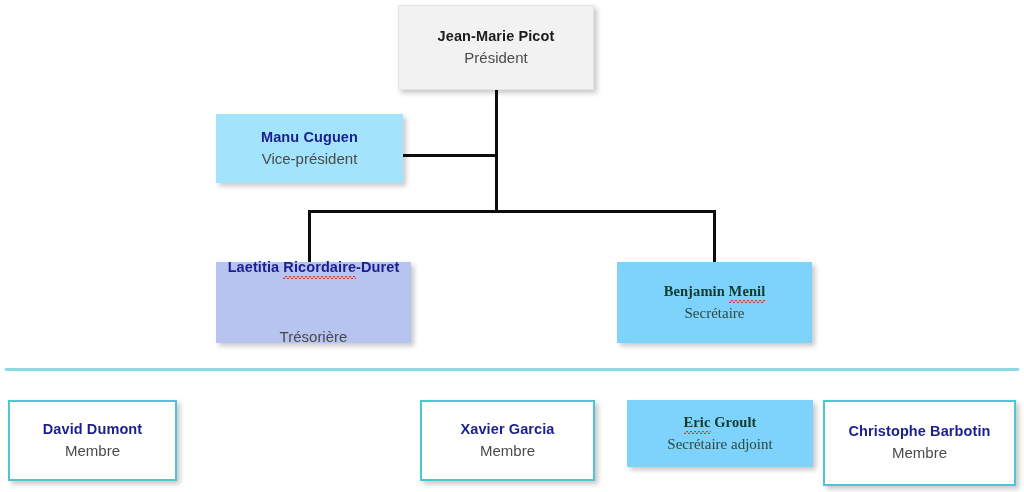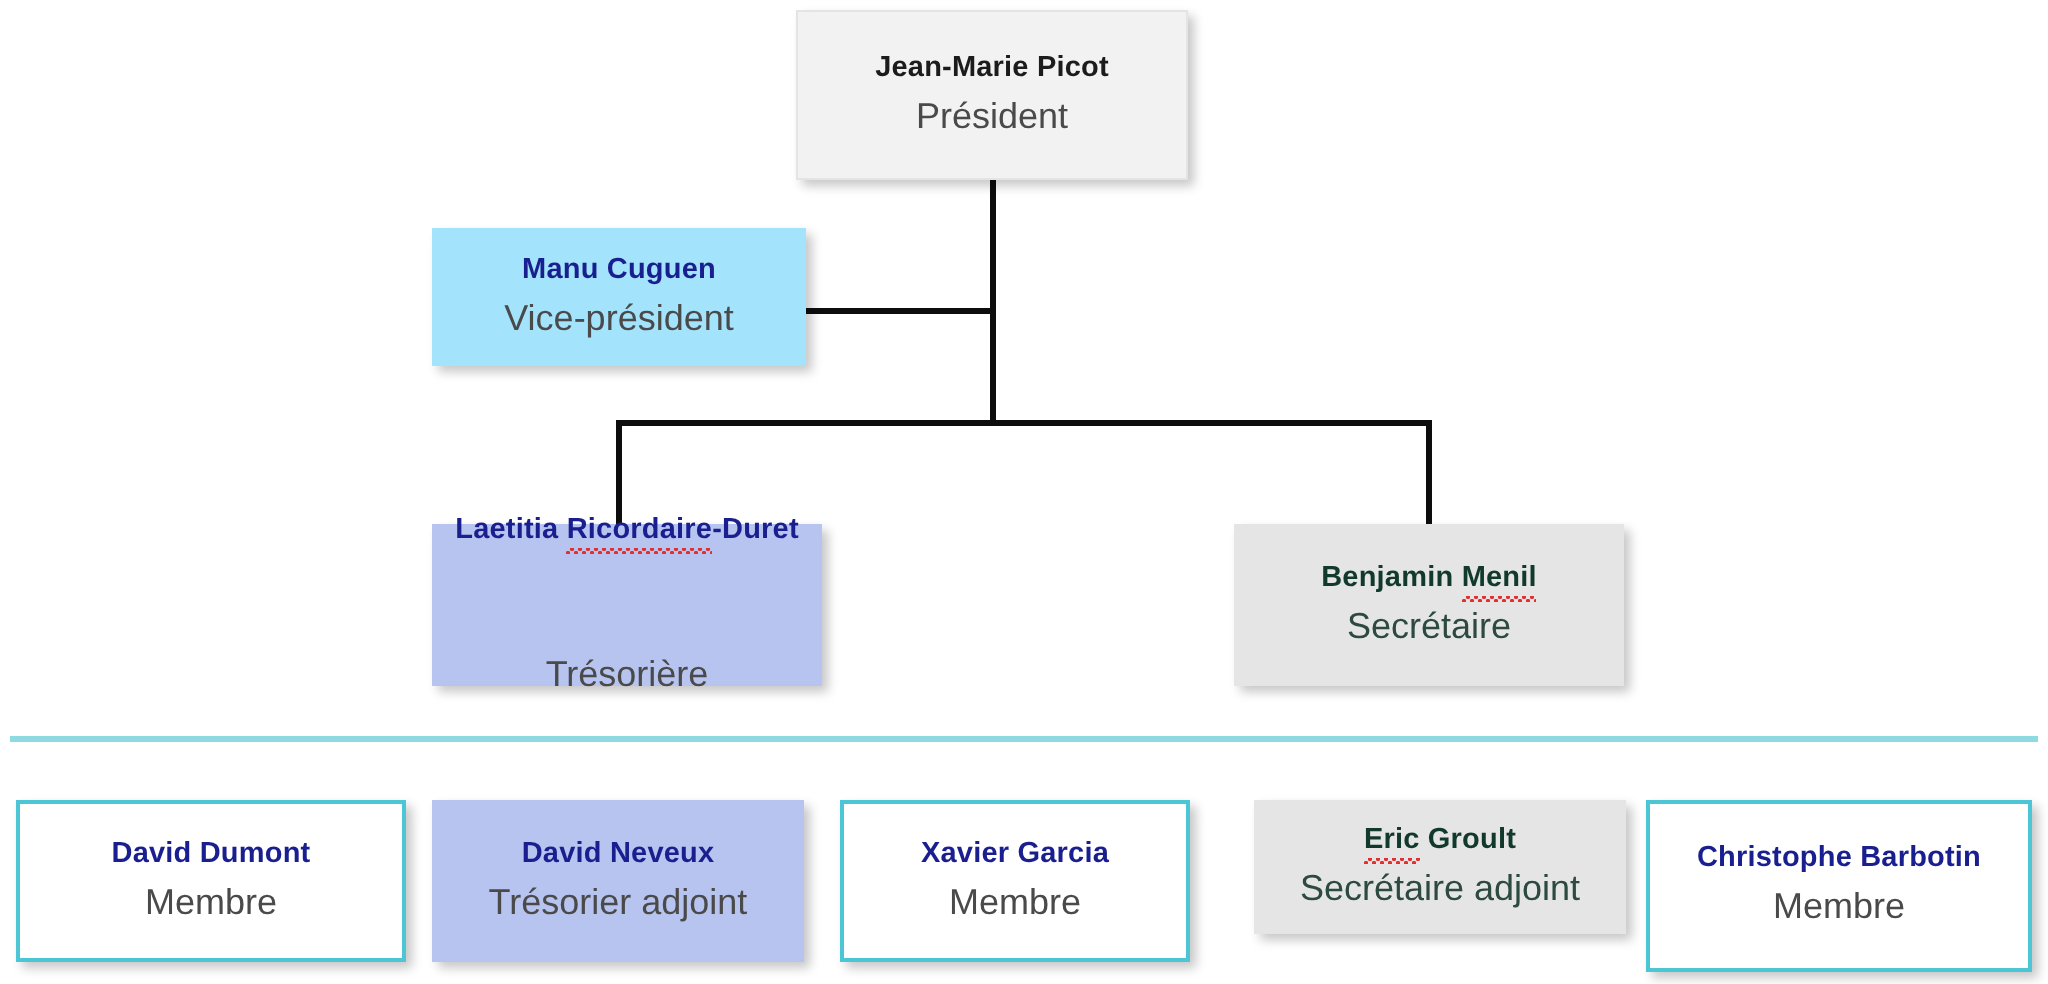--- a/index.html
+++ b/index.html
@@ -39,41 +39,41 @@
   }
   .node .node-name {
     font-weight: bold;
     font-size: 14.5px;
     color: #1a1f8f;
     line-height: 1.25;
     letter-spacing: 0.1px;
     white-space: nowrap;
   }
   .node .node-role {
-    font-size: 18px;
+    font-size: 15px;
     color: #4a4a4a;
     line-height: 1.35;
     margin-top: 3px;
     white-space: nowrap;
   }
 
   
   .node.theme-grey {
     background: #f2f2f2;
     border: 1px solid #e4e4e4;
   }
   .node.theme-grey .node-name { color: #1c1c1c; }
   .node.theme-grey .node-role { color: #4a4a4a; }
 
   
   .node.theme-sky   { background: #a3e3fc; border: none; }
   
   .node.theme-peri  { background: #b8c4f0; border: none; }
   
-  .node.theme-mint  { background: #e5e5e5; border: none; }
+  .node.theme-mint  { background: #7dd3fc; border: none; font-family: Liberation Serif, serif; }
   .node.theme-mint .node-name { color: #123a2c; }
   .node.theme-mint .node-role { color: #2d4a40; }
   
   .node.theme-white {
     background: #ffffff;
     border: 2px solid #4cc5d4;
   }
 
   
   .squiggle {
@@ -134,29 +134,25 @@
 
   <div class="node theme-mint" style="left:617px; top:262px; width:195px; height:81px;">
     <div class="node-name">
       <span>Benjamin </span><span class="squiggle">Menil</span><span></span>
     </div>
     <div class="node-role">Secrétaire</div>
   </div>
 
   <div id="section-divider" style="left:5px; top:368px; width:1014px; height:3px;"></div>
 
-  <div class="node theme-white" style="left:8px; top:400px; width:195px; height:81px;">
+  <div class="node theme-white" style="left:8px; top:400px; width:169px; height:81px;">
     <div class="node-name">David Dumont</div>
     <div class="node-role">Membre</div>
   </div>
 
-  <div class="node theme-peri" style="left:216px; top:400px; width:186px; height:81px;">
-    <div class="node-name">David Neveux</div>
-    <div class="node-role">Trésorier adjoint</div>
-  </div>
 
   <div class="node theme-white" style="left:420px; top:400px; width:175px; height:81px;">
     <div class="node-name">Xavier Garcia</div>
     <div class="node-role">Membre</div>
   </div>
 
   <div class="node theme-mint" style="left:627px; top:400px; width:186px; height:67px;">
     <div class="node-name">
       <span></span><span class="squiggle">Eric</span><span> Groult</span>
     </div>

